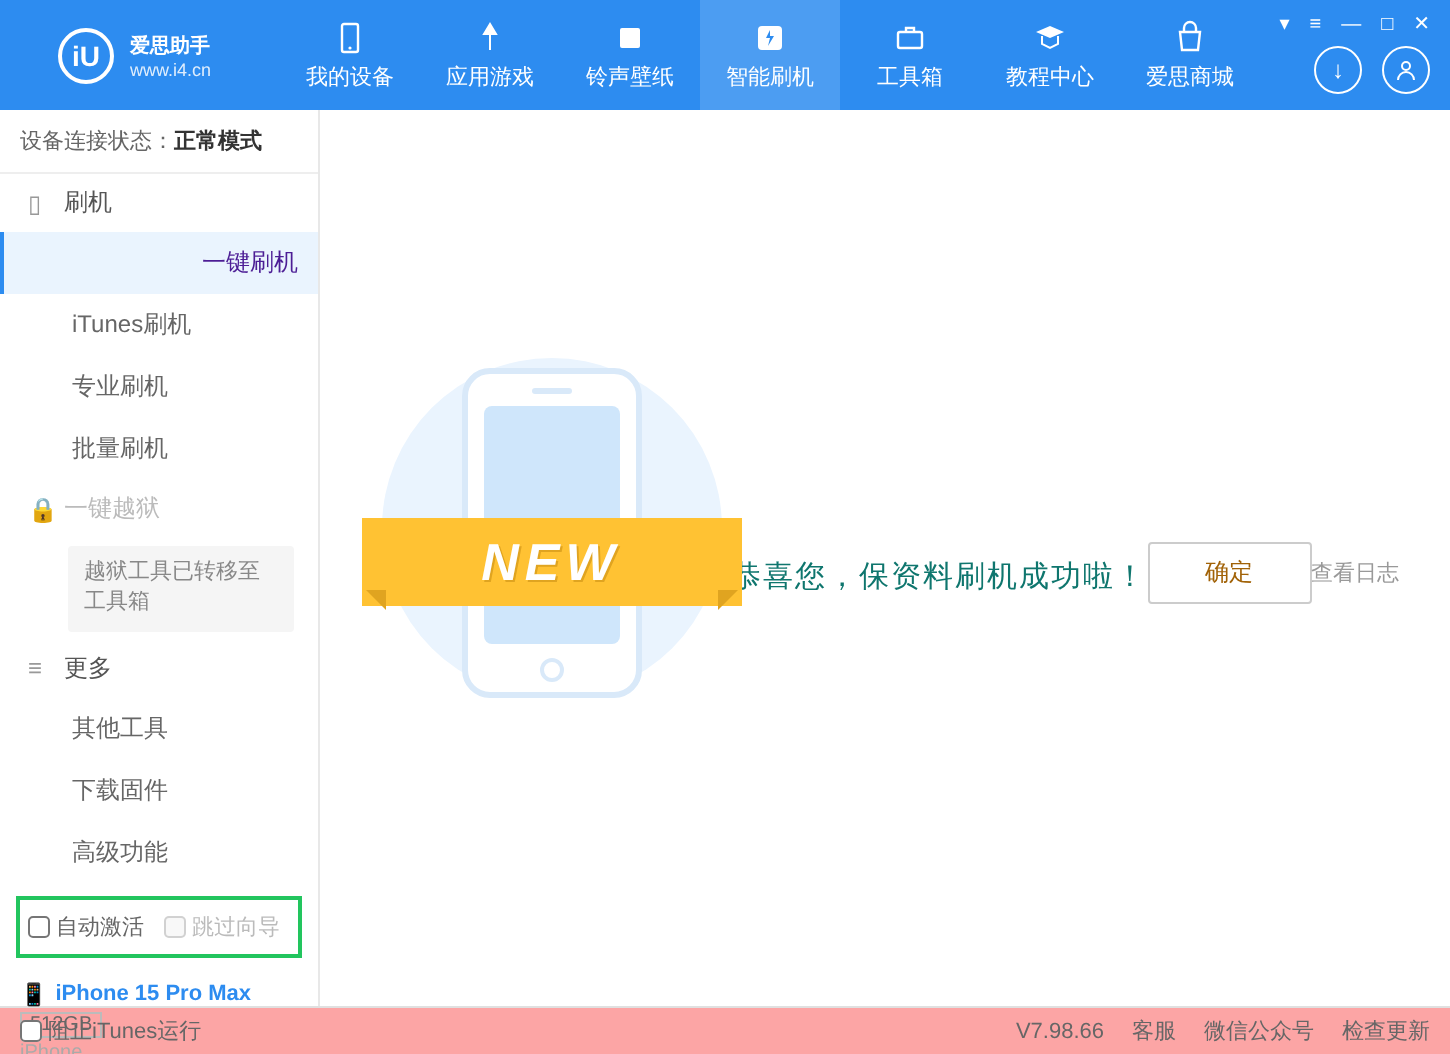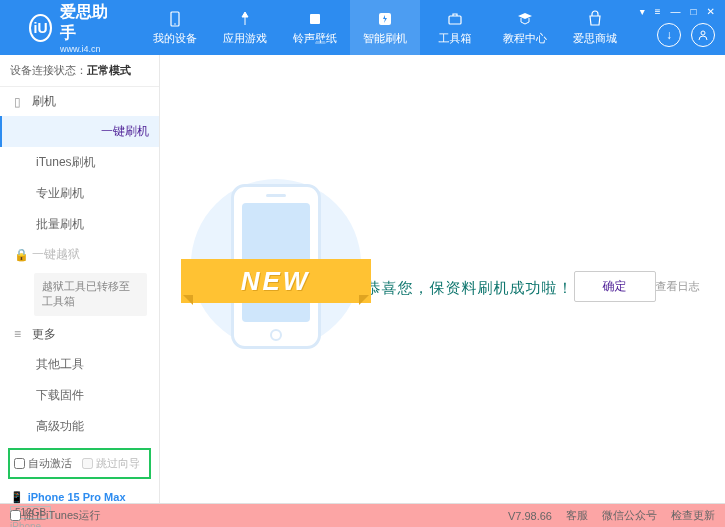--- a/index.html
+++ b/index.html
@@ -2,21 +2,21 @@
 <html><head>
 <meta charset="utf-8">
 <style>
 * { margin: 0; padding: 0; box-sizing: border-box; font-family: "Microsoft YaHei", Arial, sans-serif; }
 body { width: 725px; height: 527px; overflow: hidden; background: #fff; }
 
 .header { background: #2d8cf0; height: 55px; display: flex; align-items: center; position: relative; }
 .logo-area { display: flex; align-items: center; padding: 0 29px; width: 140px; }
 .logo-circle { width: 28px; height: 28px; border: 2px solid #fff; border-radius: 50%; display: flex; align-items: center; justify-content: center; color: #fff; font-weight: bold; font-size: 14px; }
 .logo-text { color: #fff; margin-left: 8px; }
-.logo-main { font-size: 16px; font-weight: bold; font-family: Liberation Mono, monospace; }
+.logo-main { font-size: 10px; font-weight: bold; font-family: Liberation Mono, monospace; }
 .logo-sub { font-size: 9px; opacity: 0.85; }
 
 .nav-tabs { display: flex; height: 100%; }
 .nav-tab { width: 70px; display: flex; flex-direction: column; align-items: center; justify-content: center; color: #fff; font-size: 11px; cursor: pointer; gap: 3px; }
 .nav-tab.active { background: rgba(255,255,255,0.15); }
 .nav-icon { width: 18px; height: 18px; display: flex; align-items: center; justify-content: center; }
 
 .header-right { position: absolute; right: 8px; top: 4px; display: flex; gap: 6px; color: #fff; font-size: 10px; align-items: center; }
 .win-btn { cursor: pointer; padding: 2px; }
 .header-circles { position: absolute; right: 10px; bottom: 8px; display: flex; gap: 10px; }
@@ -50,21 +50,21 @@
 .phone-screen { position: absolute; inset: 16px 8px 24px 8px; background: #cfe6fb; border-radius: 4px; }
 .phone-speaker { position: absolute; width: 20px; height: 3px; background: #d9e9f9; border-radius: 2px; top: 7px; left: 50%; transform: translateX(-50%); }
 .phone-home { position: absolute; width: 12px; height: 12px; border: 2px solid #d9e9f9; border-radius: 50%; bottom: 5px; left: 50%; transform: translateX(-50%); }
 .ribbon { position: absolute; top: 85px; left: -5px; right: -5px; height: 44px; background: #ffc233; display: flex; align-items: center; justify-content: center; }
 .ribbon::before, .ribbon::after { content: ''; position: absolute; width: 0; height: 0; border: 10px solid transparent; }
 .ribbon::before { left: -8px; border-right-color: #e0a420; top: 36px; border-top-width: 0; }
 .ribbon::after { right: -8px; border-left-color: #e0a420; top: 36px; border-top-width: 0; }
 .ribbon-text { color: #fff; font-size: 26px; font-weight: 900; letter-spacing: 3px; font-style: italic; text-shadow: 1px 1px 0 #e0a420; }
 
 .success-text { font-size: 15px; color: #0f766e; margin-top: 18px; letter-spacing: 1px; }
-.ok-btn { margin-top: 14px; padding: 6px 28px; border: 1px solid #ccc; background: #fff; color: #4c1d95; font-size: 12px; cursor: pointer; border-radius: 2px; }
+.ok-btn { margin-top: 14px; padding: 6px 28px; border: 1px solid #ccc; background: #fff; color: #a16207; font-size: 12px; cursor: pointer; border-radius: 2px; }
 .log-link { margin-top: 14px; font-size: 11px; color: #999; cursor: pointer; }
 
 .footer { height: 24px; border-top: 1px solid #e0e0e0; display: flex; align-items: center; font-size: 11px; color: #666; padding: 0 10px; justify-content: space-between; background: #fca5a5; }
 .footer-left { display: flex; align-items: center; gap: 5px; }
 .footer-right { display: flex; align-items: center; gap: 14px; }
 
 svg { display: block; }
 </style>
 </head>
 <body>

